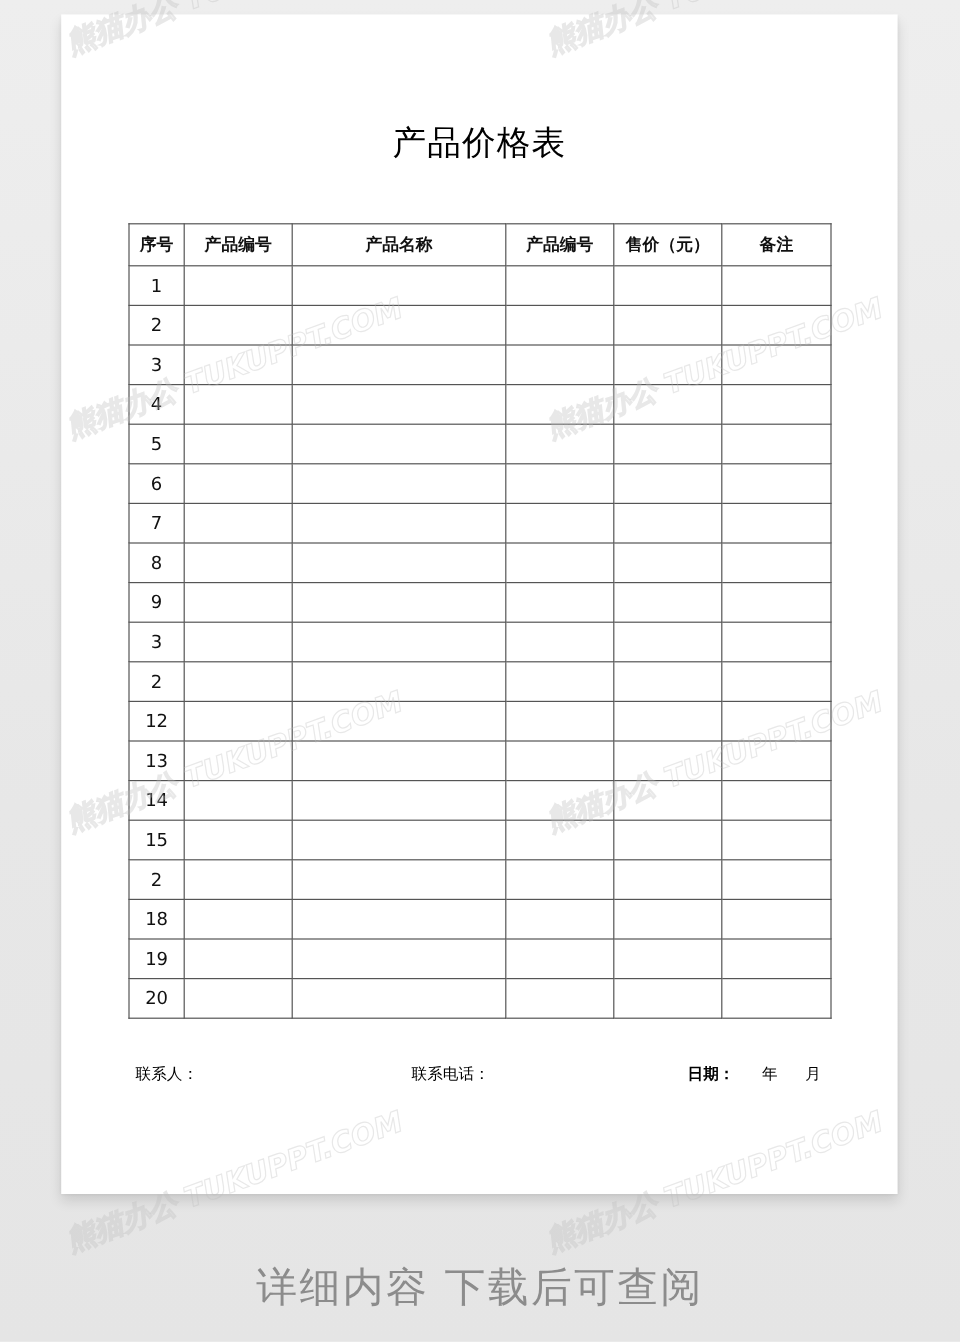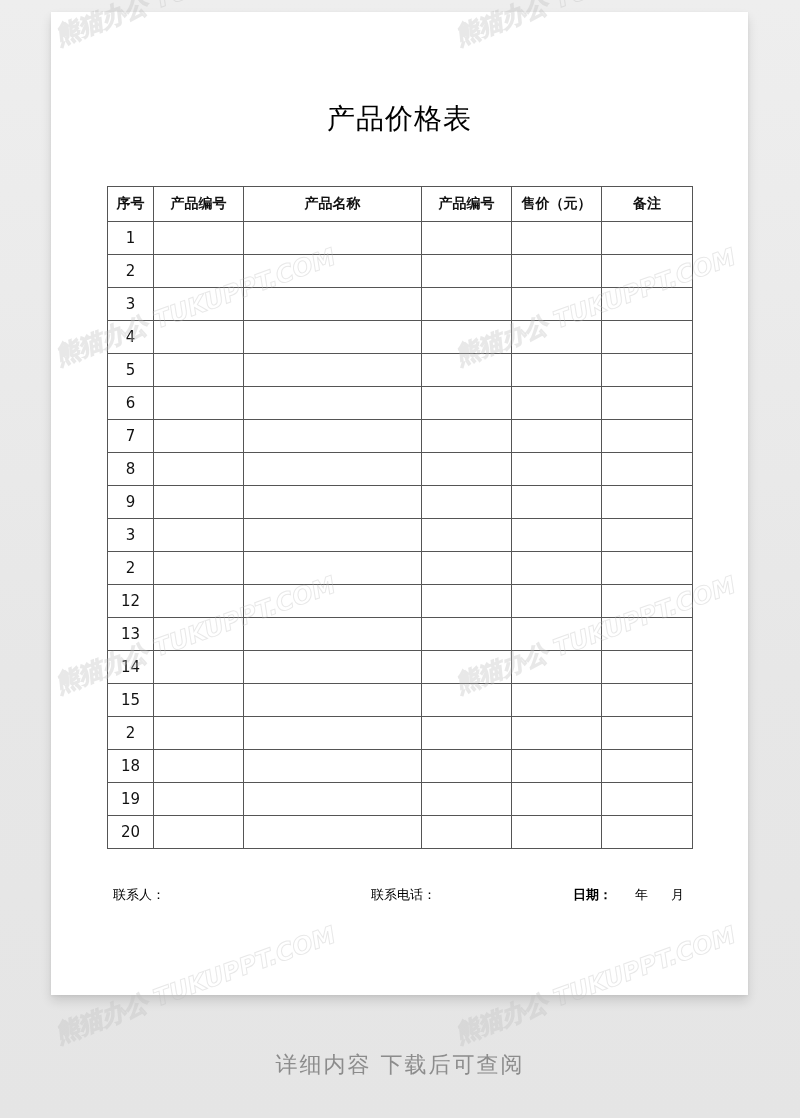--- a/index.html
+++ b/index.html
@@ -30,27 +30,27 @@
     border:1px solid #555;
     text-align:center; color:#111;
     padding:0; overflow:hidden; white-space:nowrap;
   }
   table.price th { height:34px; font-size:14px; font-weight:bold; }
   table.price td { height:32px; font-size:15px; }
   .footer {
     position:absolute; top:874px; font-size:13px; color:#000000;
   }
   .f-contact { left:62px; }
-  .f-phone { left:292px;margin-left:28px; }
+  .f-phone { left:292px; }
   .f-date { left:522px;font-weight:bold; }
   .f-year { left:584px; }
   .f-month { left:620px; }
   .note {
     position:absolute; left:0; right:0; top:1050px; text-align:center;
-    font-size:22px; color:#8c8c8c; letter-spacing:2px;
+    font-size:34px; color:#8c8c8c; letter-spacing:2px;
   }
   .wm {
     position:absolute; font-size:24px; font-style:italic; font-weight:bold;
     color:rgba(255,255,255,0.0);
     -webkit-text-stroke:1px rgba(190,190,190,0.35);
     transform:rotate(-20deg); transform-origin:left bottom;
     white-space:nowrap; pointer-events:none; z-index:5;
   }
 </style>
 </head>

